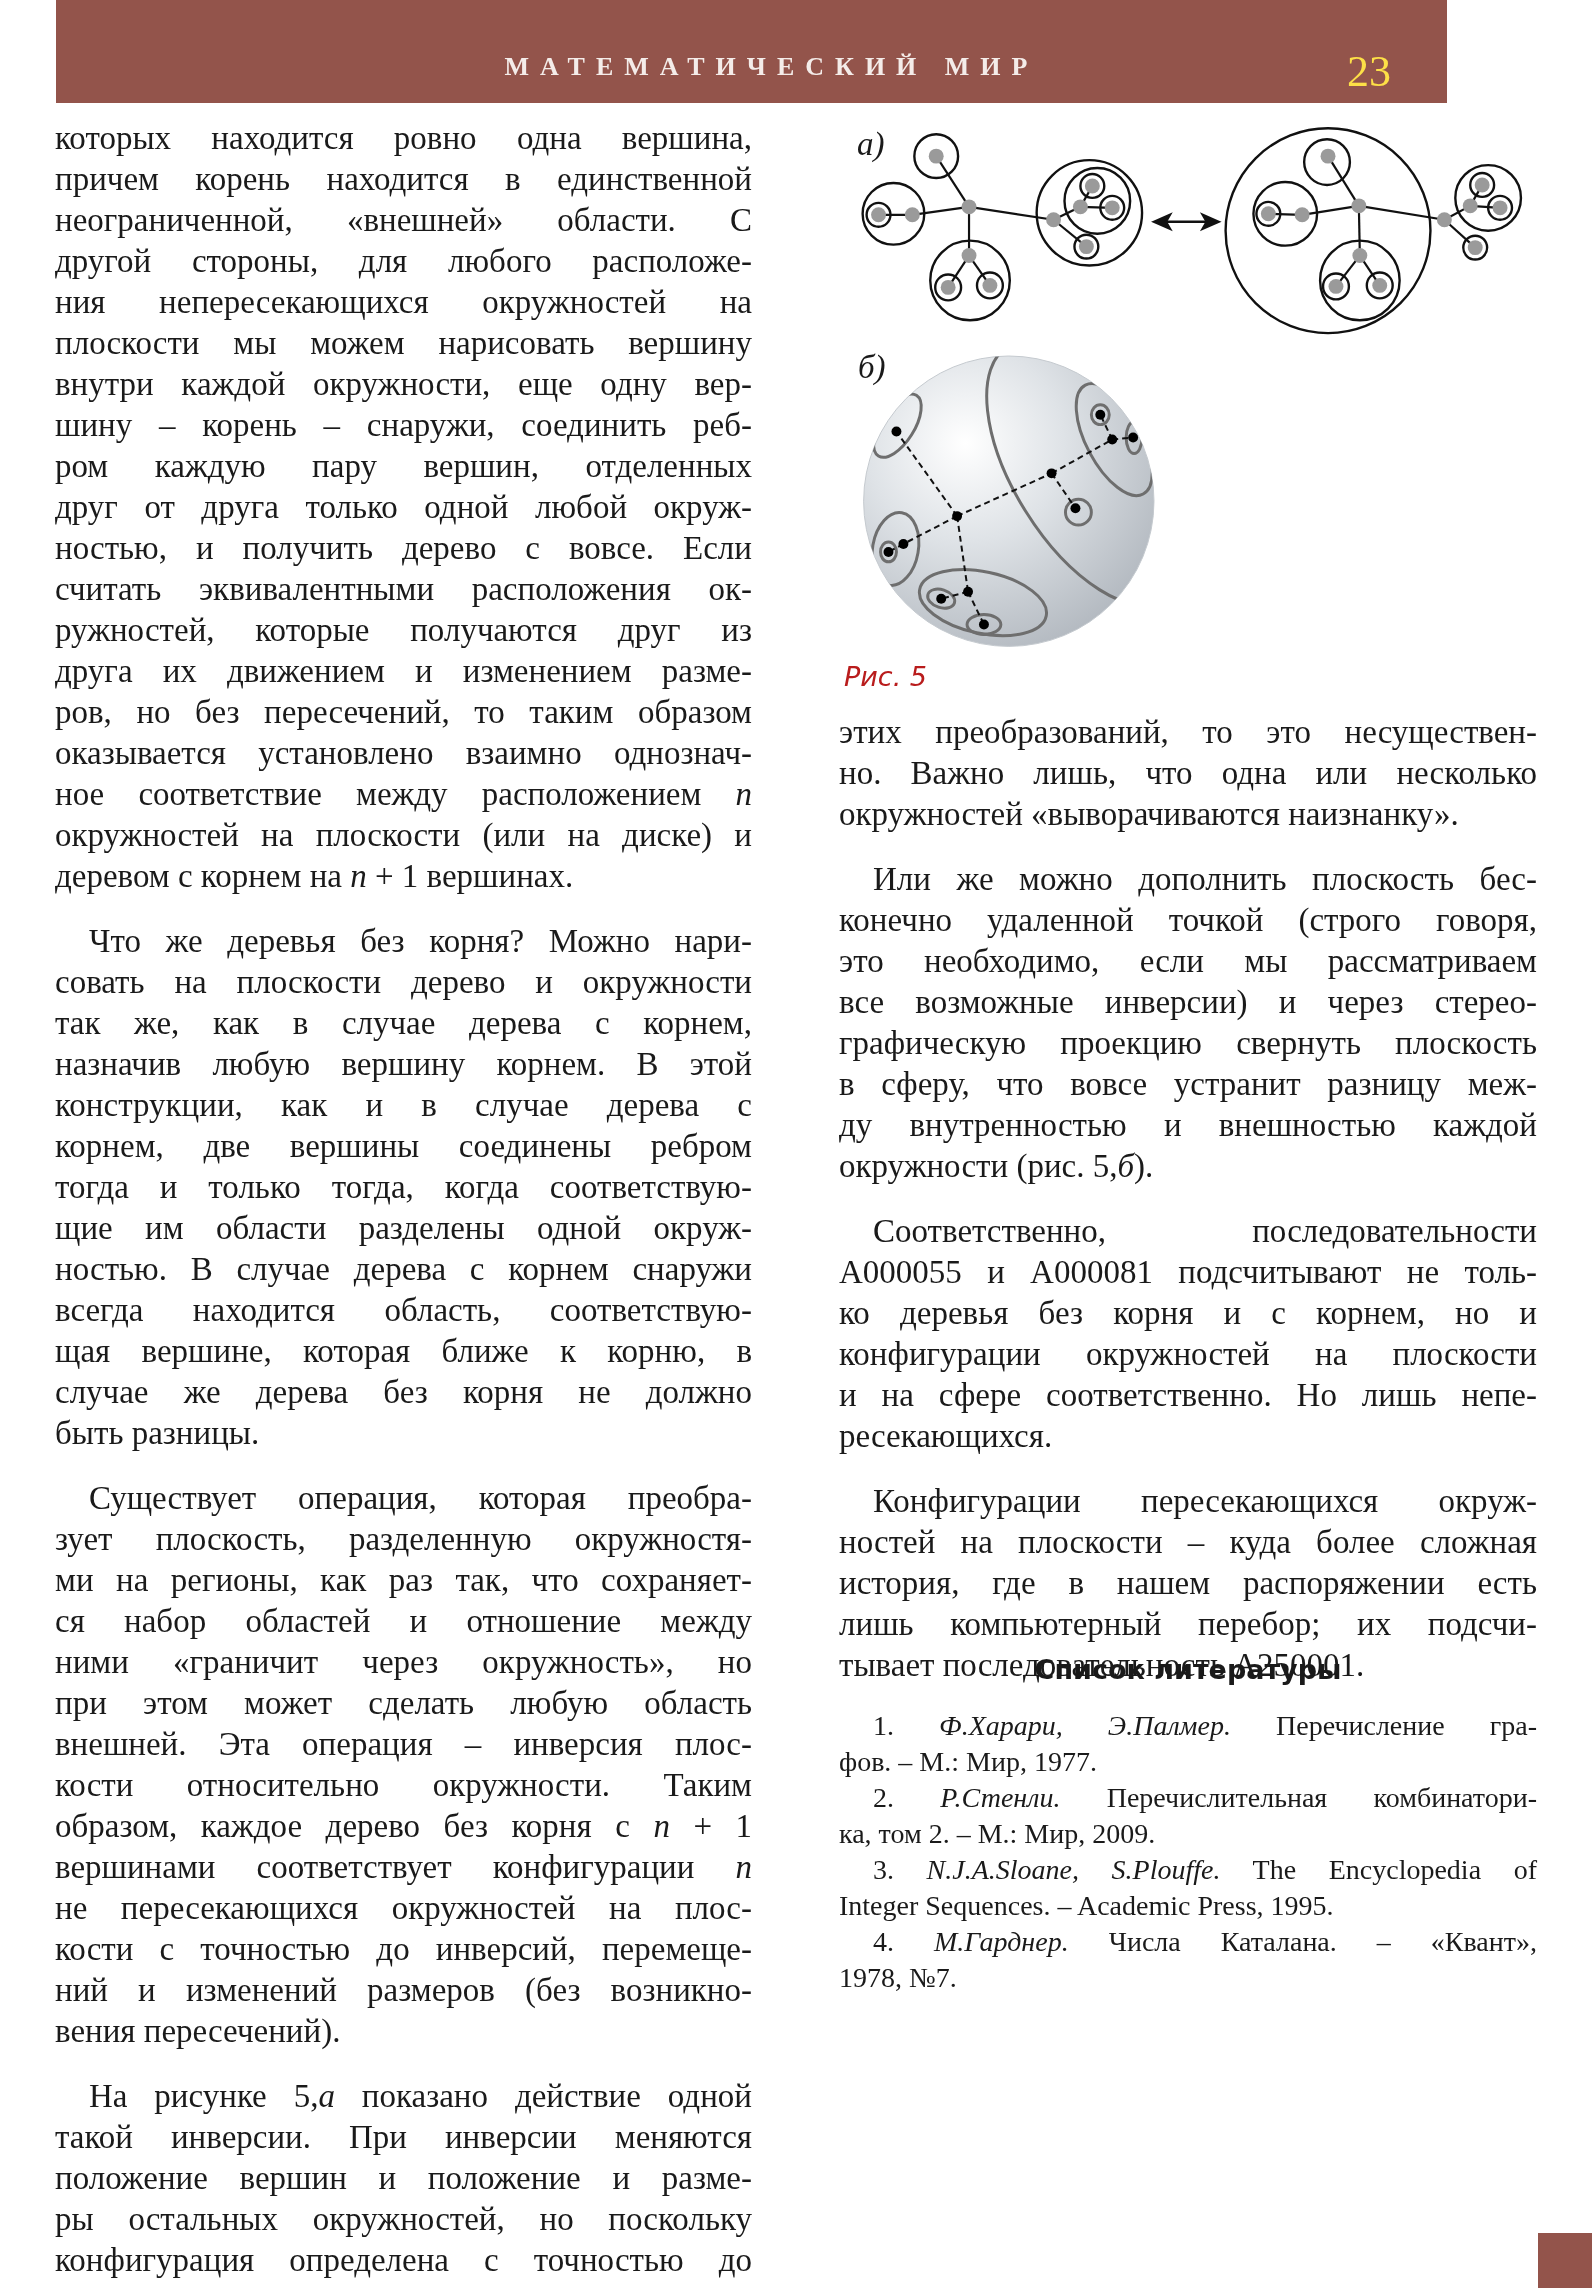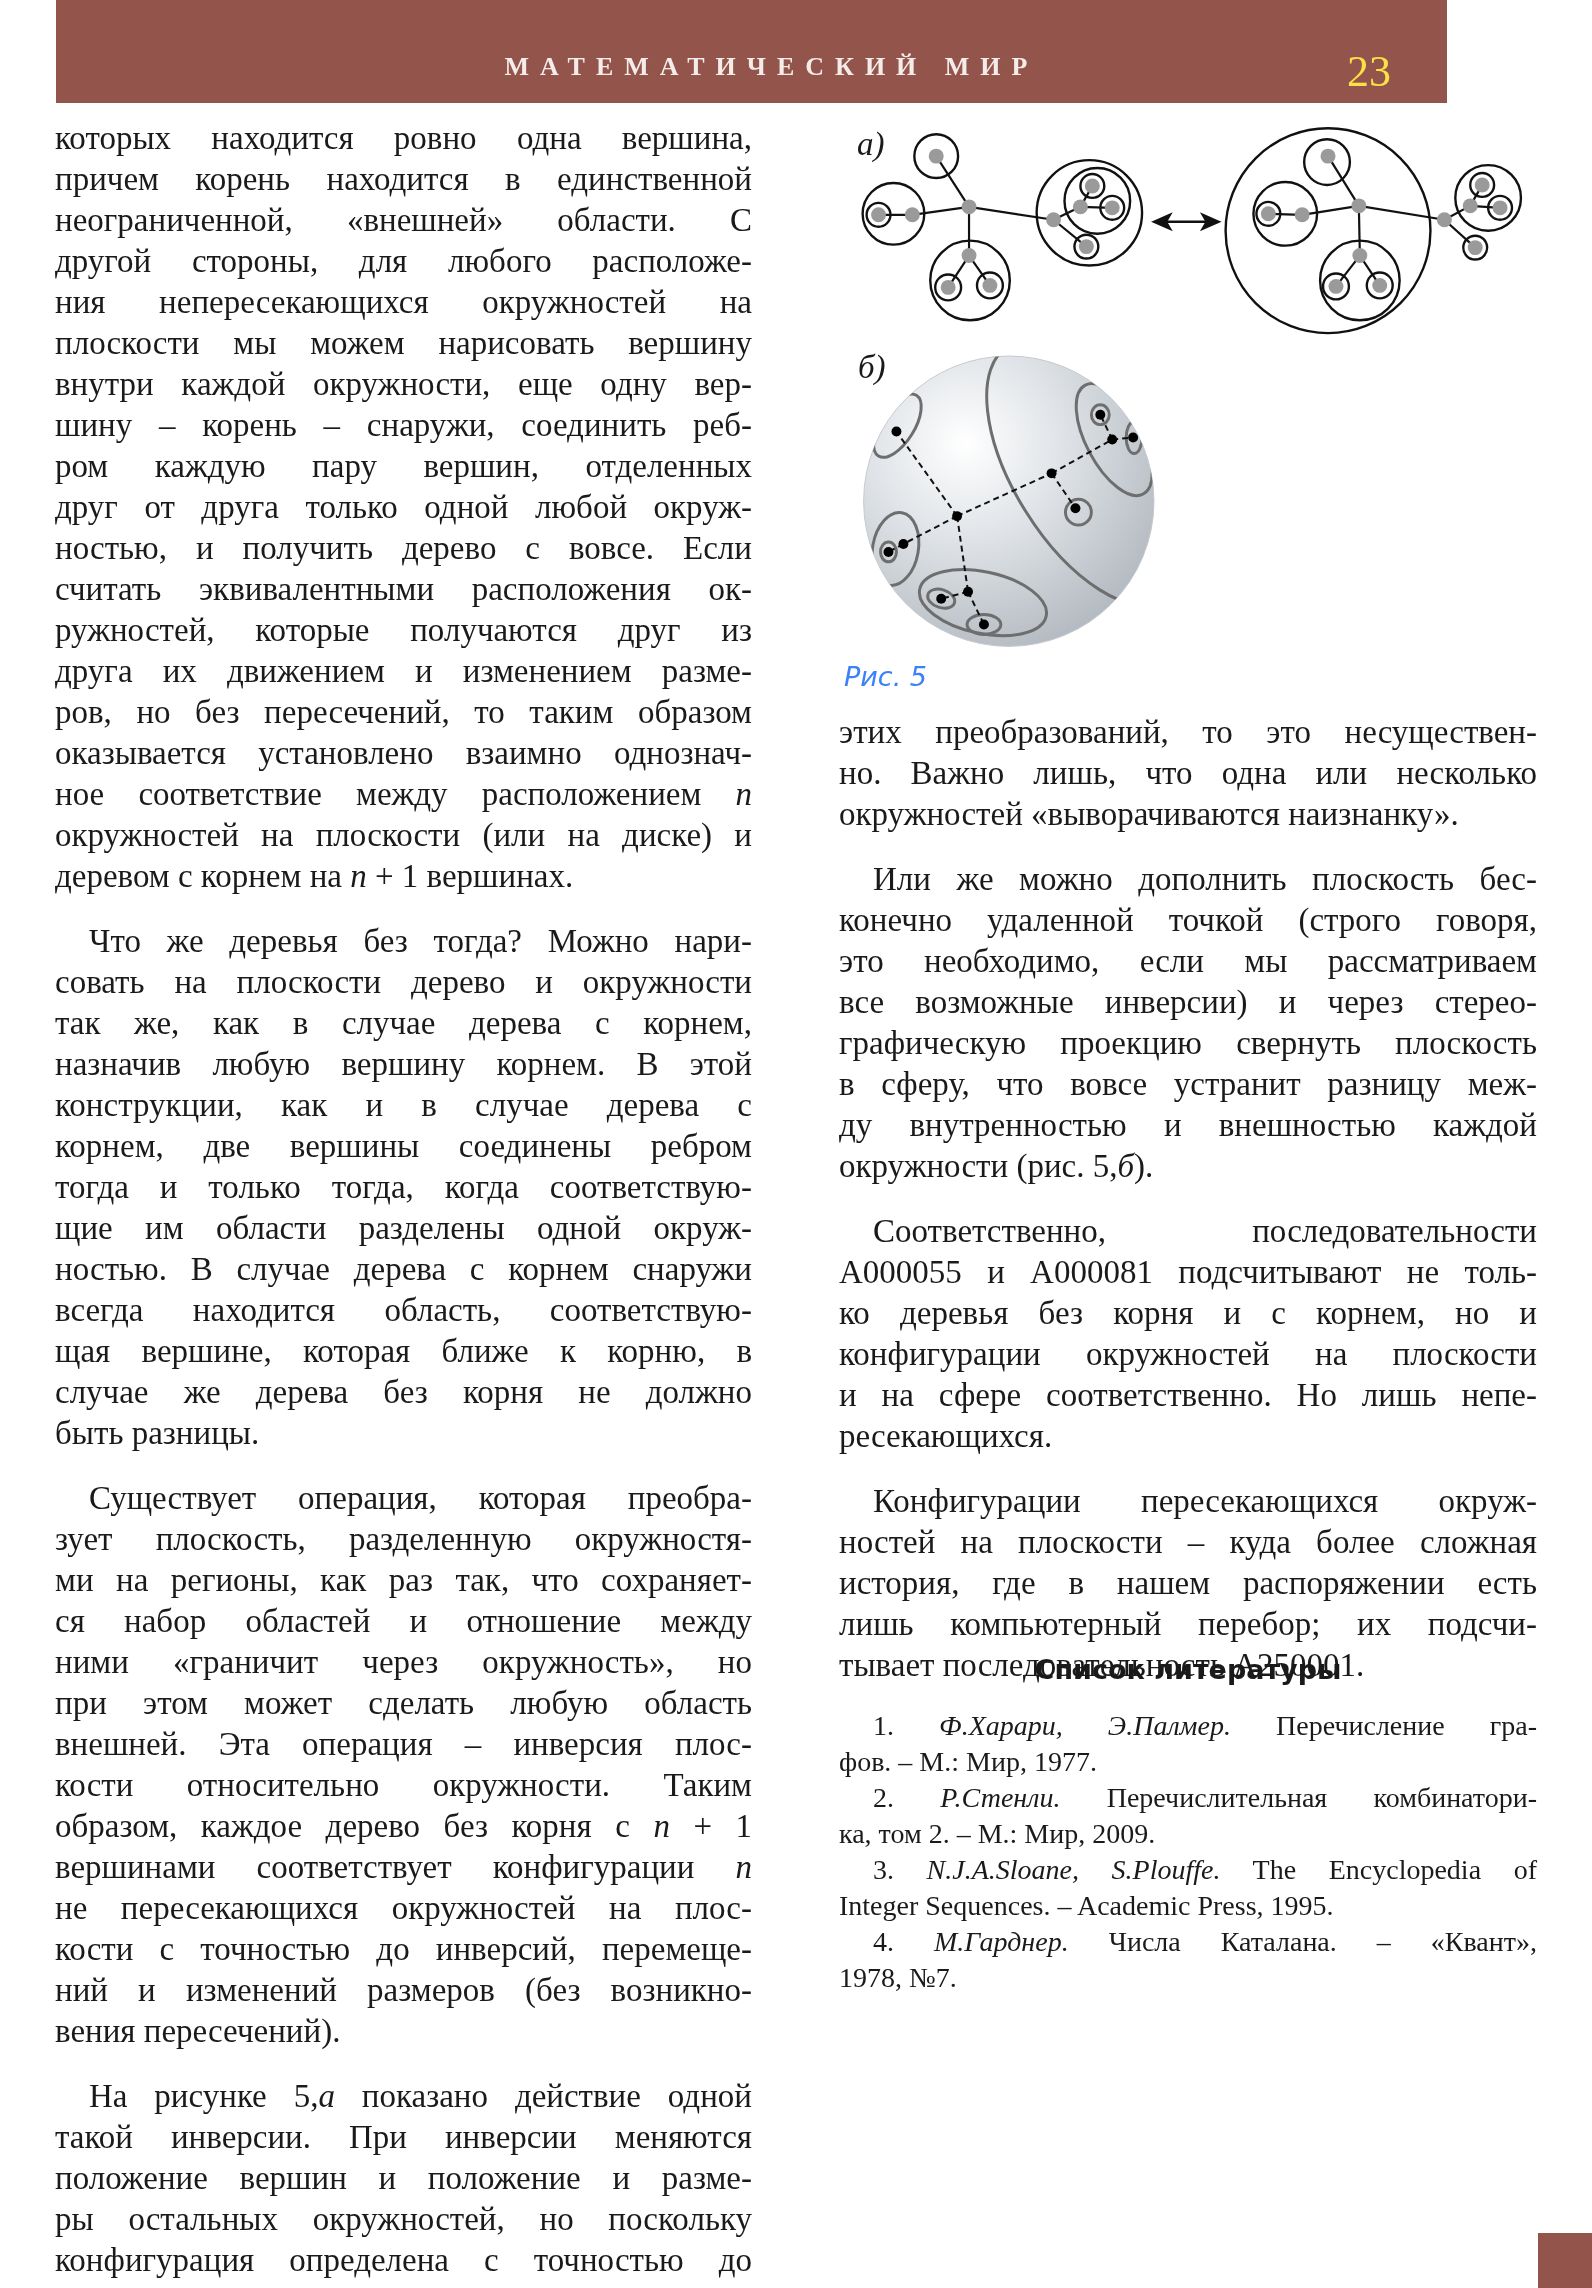--- a/index.html
+++ b/index.html
@@ -17,21 +17,21 @@
   .col-left { left: 55px; top: 118px; width: 697px; }
   .col-right { left: 839px; top: 712px; width: 698px; }
   .line { height: 41px; line-height: 41px; font-size: 33px; white-space: nowrap;
           text-align: justify; text-align-last: justify; overflow: visible; }
   .line.last { text-align-last: left; }
   .line.indent { padding-left: 34px; margin-top: 24px; }
   .line em { font-style: italic; }
 
   .fig-label { position: absolute; font-style: italic; font-size: 33px; font-family: "Liberation Serif", serif; }
   .fig-caption { position: absolute; left: 844px; top: 661px; font-size: 27px; font-style: italic;
-                 font-family: "DejaVu Sans", sans-serif; font-weight: normal; color: #3b82f6; }
+                 font-family: "DejaVu Sans", sans-serif; font-weight: normal; color: #b91c1c; }
 
   .refs { position: absolute; left: 839px; top: 1648px; width: 698px; }
   .refs-heading { text-align: center; font-family: "DejaVu Sans", sans-serif; font-weight: bold;
                   font-size: 27px; height: 44px; line-height: 44px; margin-bottom: 16px; }
   .ref-line { height: 36px; line-height: 36px; font-size: 28px; white-space: nowrap;
               text-align: justify; text-align-last: justify; }
   .ref-line.last { text-align-last: left; }
   .ref-line.indent { padding-left: 34px; }
   .ref-line em { font-style: italic; }
 
@@ -209,21 +209,21 @@
     <div class="line">друг от друга только одной любой окруж-</div>
     <div class="line">ностью, и получить дерево с вовсе. Если</div>
     <div class="line">считать эквивалентными расположения ок-</div>
     <div class="line">ружностей, которые получаются друг из</div>
     <div class="line">друга их движением и изменением разме-</div>
     <div class="line">ров, но без пересечений, то таким образом</div>
     <div class="line">оказывается установлено взаимно однознач-</div>
     <div class="line">ное соответствие между расположением <em>n</em></div>
     <div class="line">окружностей на плоскости (или на диске) и</div>
     <div class="line last">деревом с корнем на <em>n</em> + 1 вершинах.</div>
-    <div class="line indent">Что же деревья без тогда? Можно нари-</div>
+    <div class="line indent">Что же деревья без корня? Можно нари-</div>
     <div class="line">совать на плоскости дерево и окружности</div>
     <div class="line">так же, как в случае дерева с корнем,</div>
     <div class="line">назначив любую вершину корнем. В этой</div>
     <div class="line">конструкции, как и в случае дерева с</div>
     <div class="line">корнем, две вершины соединены ребром</div>
     <div class="line">тогда и только тогда, когда соответствую-</div>
     <div class="line">щие им области разделены одной окруж-</div>
     <div class="line">ностью. В случае дерева с корнем снаружи</div>
     <div class="line">всегда находится область, соответствую-</div>
     <div class="line">щая вершине, которая ближе к корню, в</div>

